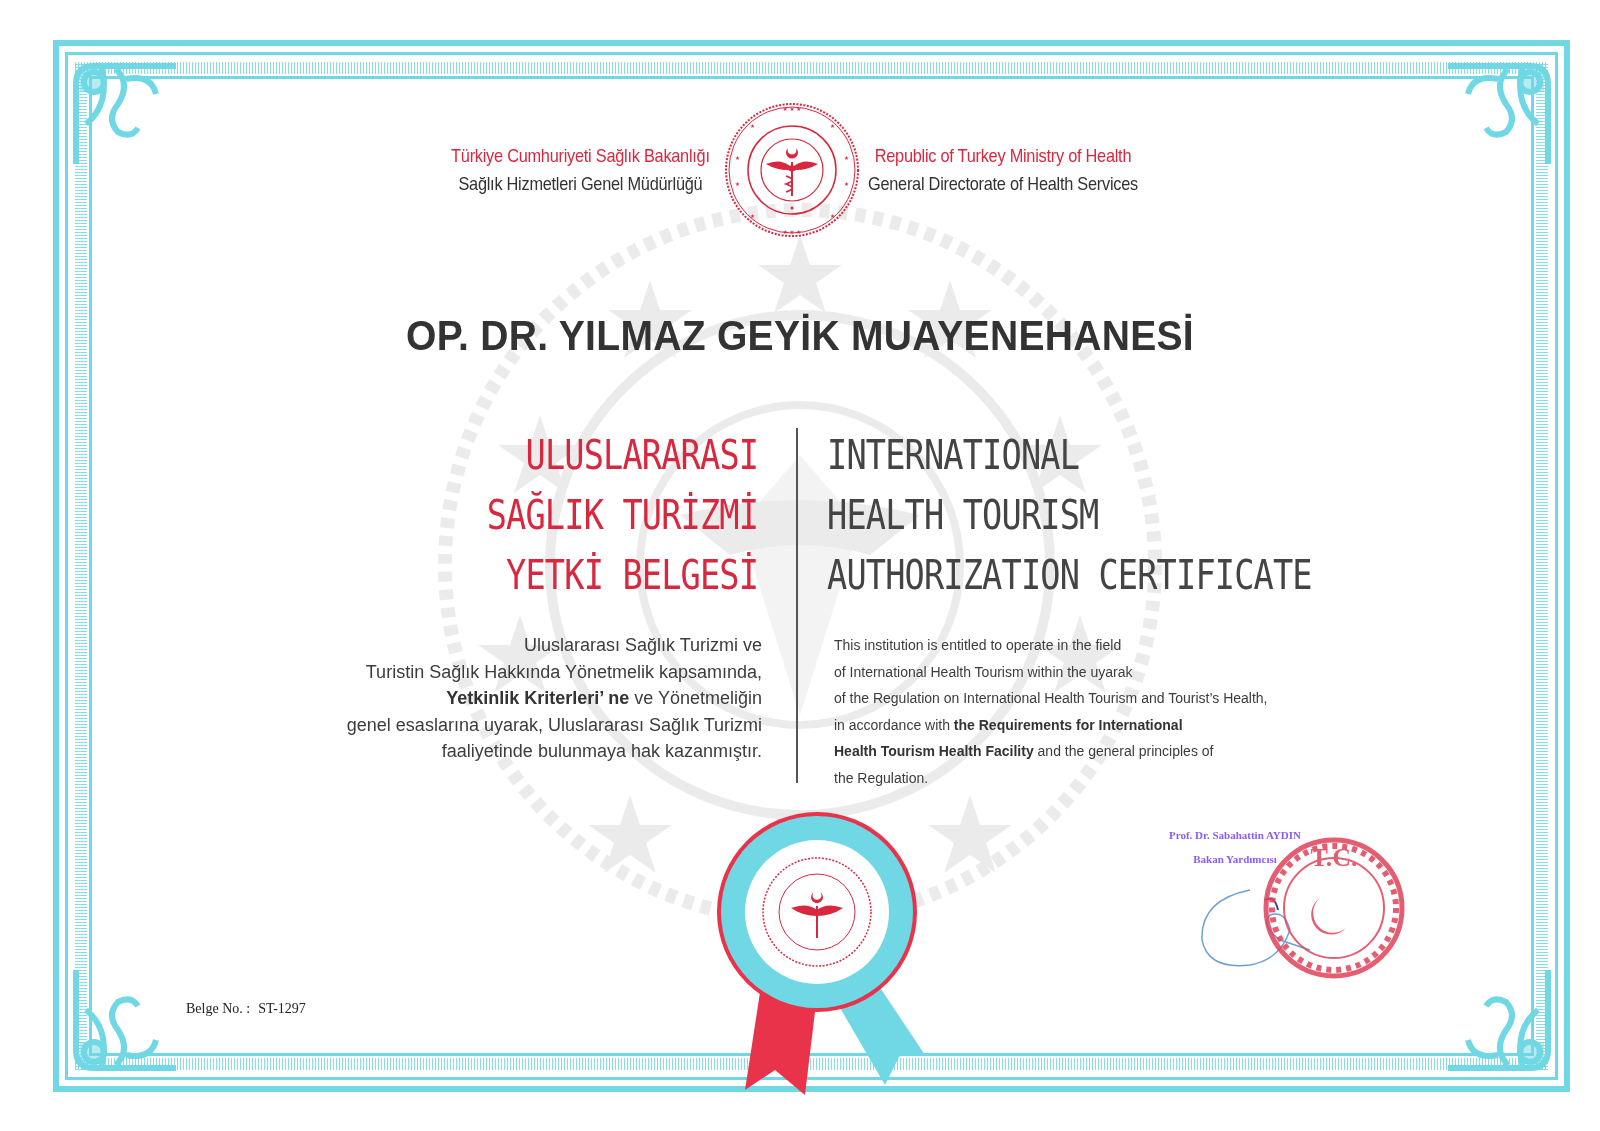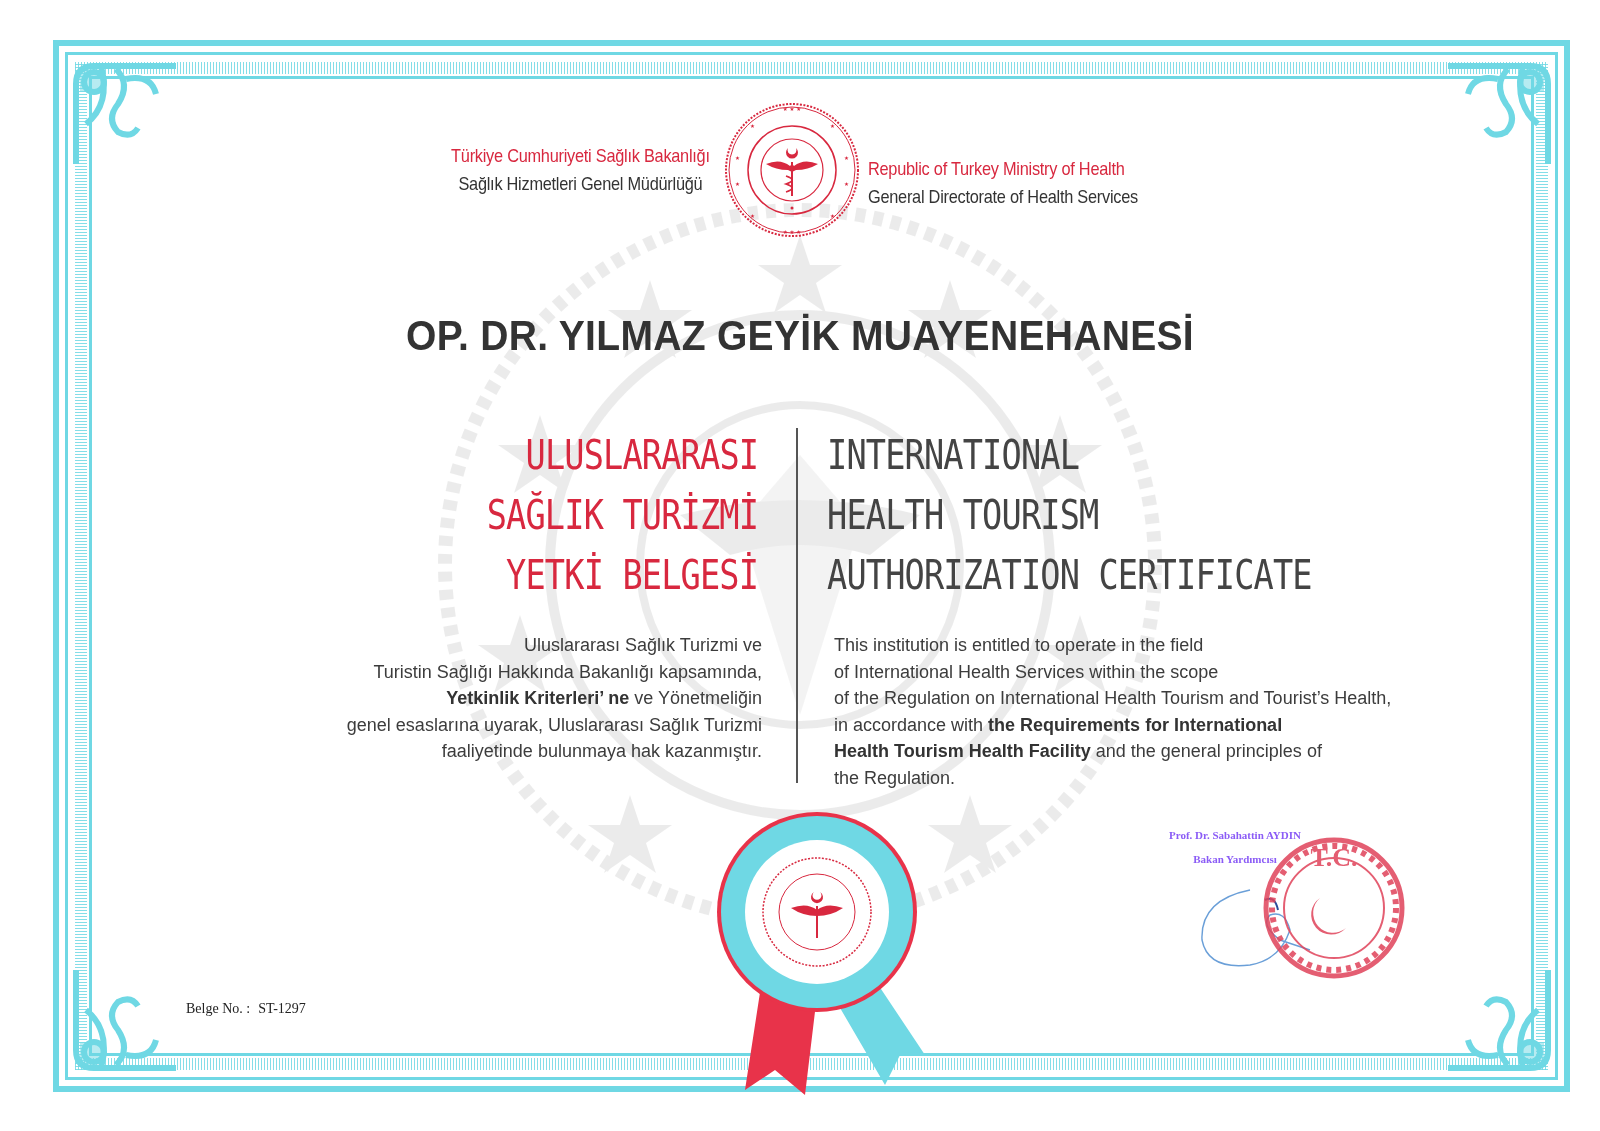--- a/index.html
+++ b/index.html
@@ -21,38 +21,38 @@
   .c-tl { left:56px; top:44px; }
   .c-tr { right:32px; top:44px; transform:scaleX(-1); }
   .c-bl { left:56px; bottom:41px; transform:scaleY(-1); }
   .c-br { right:32px; bottom:41px; transform:scale(-1,-1); }
 
   
   .watermark { position:absolute; left:430px; top:195px; width:740px; height:740px; opacity:0.16; }
 
   
   .hdr-left { position:absolute; right:890px; top:145px; text-align:center; font-family:"Liberation Sans Narrow","Liberation Sans", sans-serif; }
-  .hdr-right { position:absolute; left:868px; top:145px; text-align:left;margin-top:13px; }
+  .hdr-right { position:absolute; left:868px; top:145px; text-align:center; }
   .hdr-red { color:#d8283f; font-size:19px; letter-spacing:-0.3px; transform:scaleX(0.86); transform-origin:right; white-space:nowrap; }
   .hdr-right .hdr-red { transform-origin:left; }
   .hdr-dark { color:#333333; font-size:19px; letter-spacing:-0.3px; transform:scaleX(0.86); transform-origin:right; white-space:nowrap; margin-top:6px; }
   .hdr-right .hdr-dark { transform-origin:left; }
   .emblem { position:absolute; left:722px; top:100px; width:140px; height:140px; }
 
   
   .holder { position:absolute; left:0; right:0; top:312px; text-align:center; font-weight:bold; font-size:42px; color:#333333; letter-spacing:0.3px; transform:scaleX(0.93); }
 
   
   .head-tr { position:absolute; right:842px; top:425px; text-align:right; color:#d8283f; font-family:"DejaVu Sans Mono","Liberation Mono", monospace; font-size:40px; line-height:60px; letter-spacing:-1px; transform:scaleX(0.84); transform-origin:right; white-space:nowrap; }
   .head-en { position:absolute; left:827px; top:425px; color:#444444; font-family:"DejaVu Sans Mono","Liberation Mono", monospace; font-size:40px; line-height:60px; letter-spacing:-1px; transform:scaleX(0.84); transform-origin:left; white-space:nowrap; }
   .divider { position:absolute; left:796px; top:428px; width:2px; height:355px; background:#555555; }
 
   
   .body-tr { position:absolute; right:838px; top:632px; text-align:right; color:#3c3c3c; font-size:18px; line-height:26.6px; white-space:nowrap; }
-  .body-en { position:absolute; left:834px; top:632px; text-align:left; color:#3c3c3c; font-size:18px; line-height:26.6px; white-space:nowrap; }
+  .body-en { position:absolute; left:834px; top:632px; text-align:left; color:#3c3c3c; font-size:14px; line-height:26.6px; white-space:nowrap; }
   .body-tr b, .body-en b { font-weight:bold; color:#333; }
 
   
   .sign { position:absolute; left:1100px; top:823px; width:270px; text-align:center; font-family:"Liberation Serif","DejaVu Serif", serif; font-weight:bold; color:#8b5cf6; font-size:11px; line-height:24px; }
   .stamp { position:absolute; left:1262px; top:836px; width:145px; height:145px; opacity:0.85;text-align:center; }
   .scribble { position:absolute; left:1190px; top:870px; width:140px; height:110px; }
 
   
   .rosette { position:absolute; left:705px; top:800px; width:225px; height:300px; }
 
@@ -194,29 +194,29 @@
 </div>
 <div class="divider"></div>
 <div class="head-en">
   <div>INTERNATIONAL</div>
   <div>HEALTH TOURISM</div>
   <div>AUTHORIZATION CERTIFICATE</div>
 </div>
 
 <div class="body-tr">
   <div>Uluslararası Sağlık Turizmi ve</div>
-  <div>Turistin Sağlığı Hakkında Bakanlığı kapsamında,</div>
+  <div>Turistin Sağlık Hakkında Yönetmelik kapsamında,</div>
   <div><b>Yetkinlik Kriterleri’ ne</b><span> ve Yönetmeliğin</span></div>
   <div>genel esaslarına uyarak, Uluslararası Sağlık Turizmi</div>
   <div>faaliyetinde bulunmaya hak kazanmıştır.</div>
 </div>
 
 <div class="body-en">
   <div>This institution is entitled to operate in the field</div>
-  <div>of International Health Services within the scope</div>
+  <div>of International Health Tourism within the uyarak</div>
   <div>of the Regulation on International Health Tourism and Tourist’s Health,</div>
   <div><span>in accordance with </span><b>the Requirements for International</b></div>
   <div><b>Health Tourism Health Facility</b><span> and the general principles of</span></div>
   <div>the Regulation.</div>
 </div>
 
 <div class="scribble">
   <svg viewBox="0 0 140 110">
       <path d="M60 20 Q10 30 12 70 Q18 100 60 95 Q90 90 100 60 Q95 40 80 45 Q70 55 90 70 L120 80" fill="none" stroke="#6a9fd8" stroke-width="1.4"></path>
       <path d="M75 30 Q85 25 88 40" fill="none" stroke="#2a4d9c" stroke-width="2"></path>

